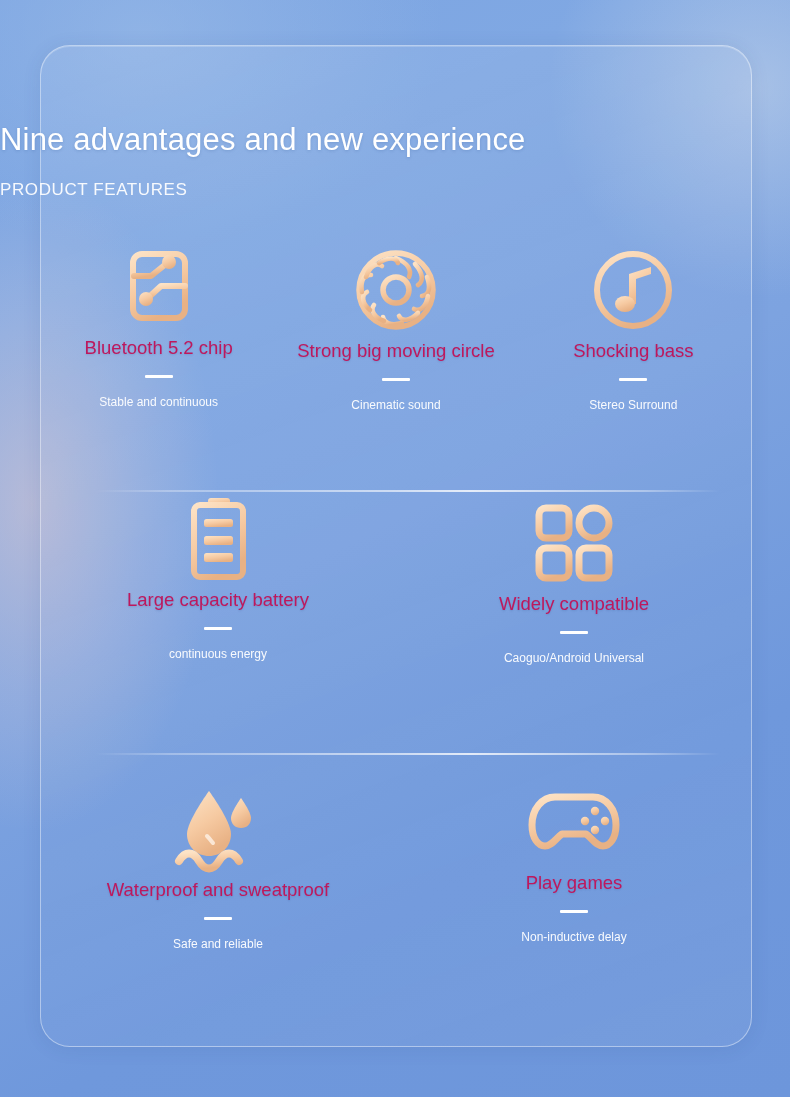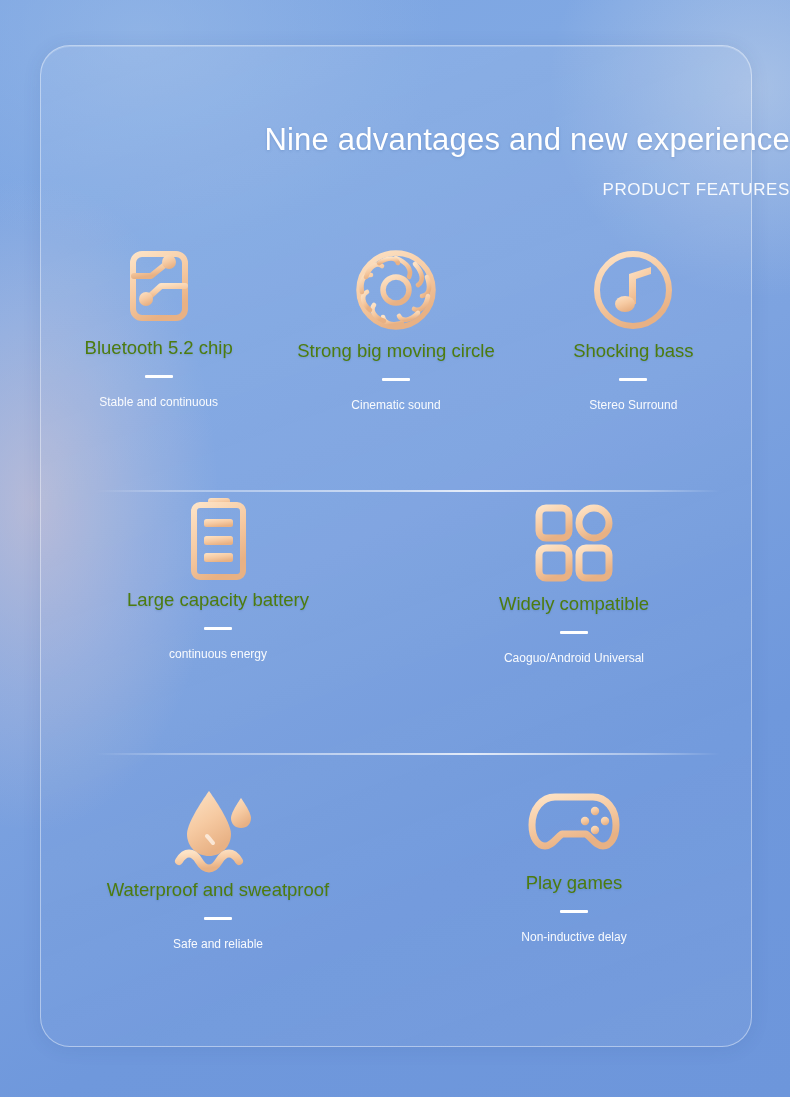--- a/index.html
+++ b/index.html
@@ -37,32 +37,32 @@
     box-shadow:
       0 2px 18px rgba(40,70,130,0.10),
       inset 0 1px 0 rgba(255,255,255,0.20);
   }
 
   
   .title {
     position: absolute;
     left: 0; right: 0;
     top: 122px;
-    text-align: right;
+    text-align: left;
     color: #ffffff;
     font-size: 31px;
     font-weight: 400;
     letter-spacing: 0.2px;
     text-shadow: 0 1px 3px rgba(45,80,140,0.22);
   }
   .subtitle {
     position: absolute;
     left: 0; right: 0;
     top: 180px;
-    text-align: right;
+    text-align: left;
     color: rgba(255,255,255,0.93);
     font-size: 17px;
     font-weight: 400;
     letter-spacing: 0.6px;
   }
 
   
   .divider {
     position: absolute;
     left: 95px;
@@ -105,21 +105,21 @@
 
   .icon-wrap {
     height: 100px;
     display: flex;
     align-items: center;
     justify-content: center;
   }
   .icon-wrap svg { display: block; }
 
   .feat-title {
-    color: #4d7c0f;
+    color: #be185d;
     font-size: 18.5px;
     font-weight: 400;
     text-align: center;
     white-space: nowrap;
     text-shadow: 0 1px 2px rgba(45,80,140,0.20);
   }
   .dash {
     width: 28px;
     height: 3px;
     background: #ffffff;

